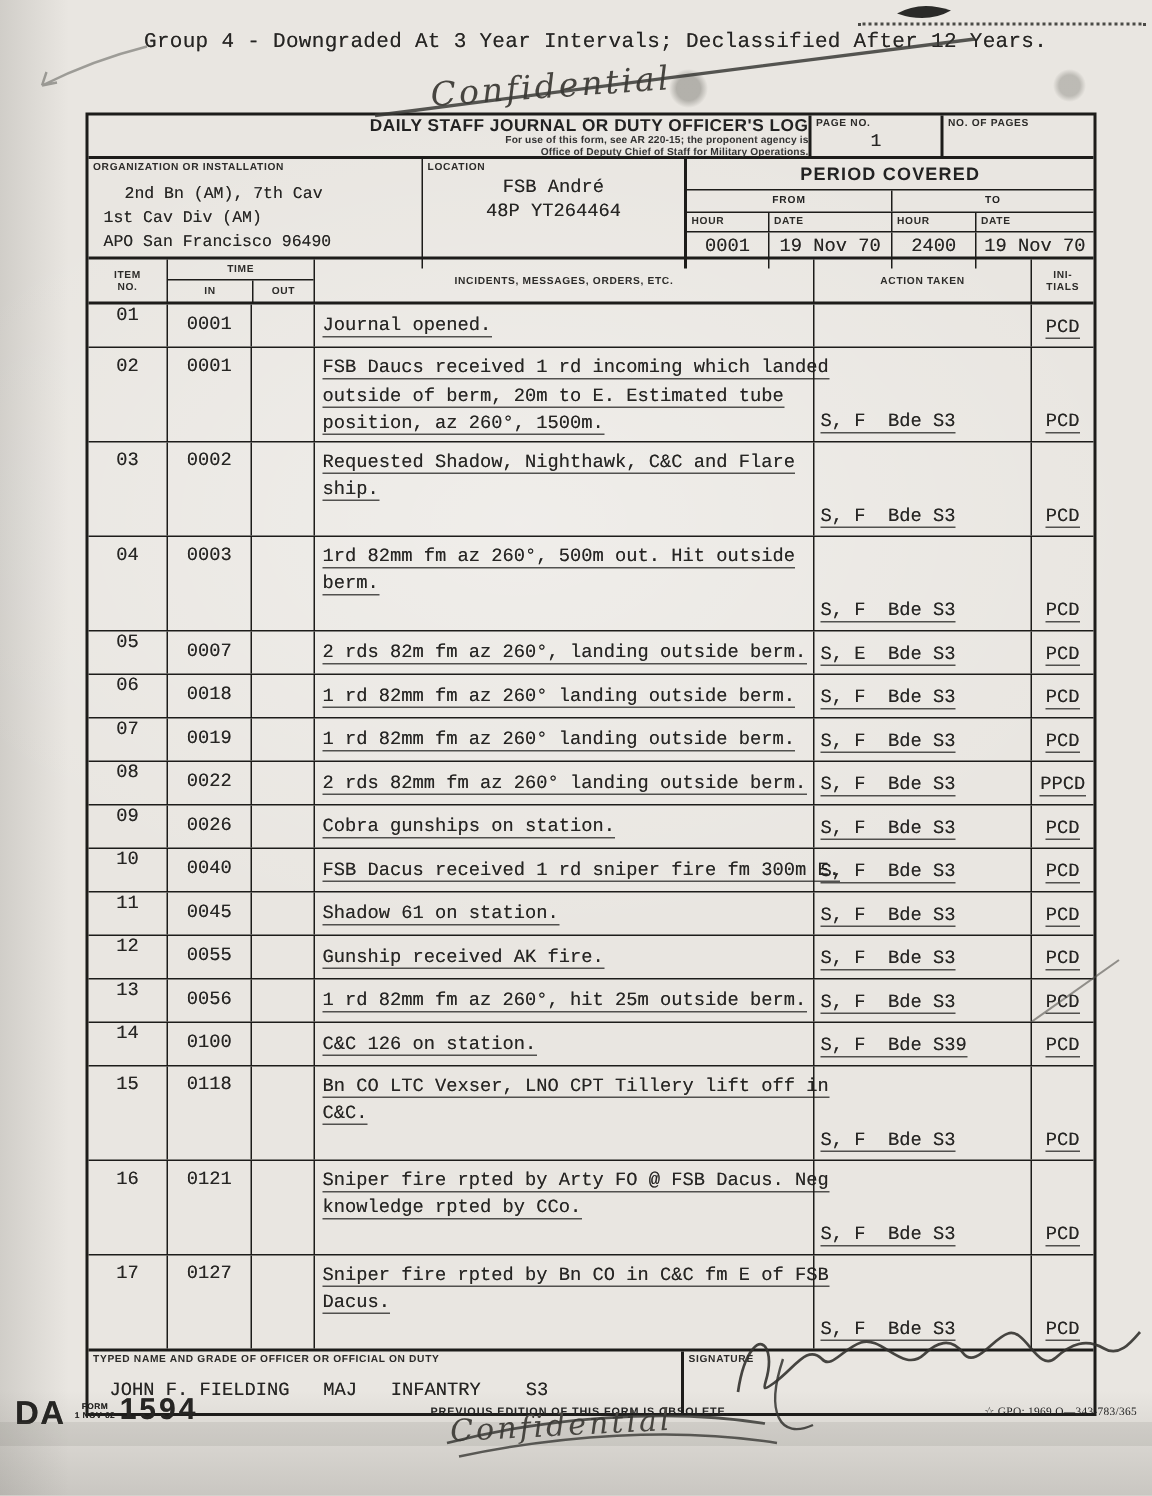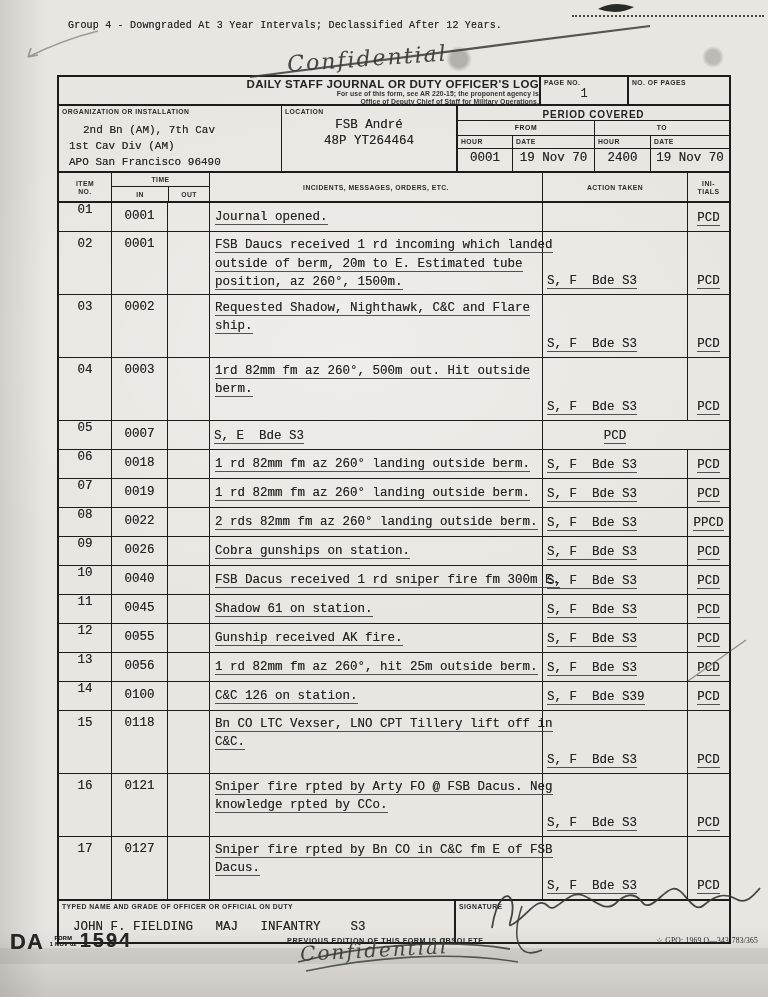--- a/index.html
+++ b/index.html
@@ -17,21 +17,21 @@
       radial-gradient(ellipse 600px 400px at 45% 35%, rgba(255,255,255,.30), rgba(255,255,255,0) 70%),
       linear-gradient(90deg, rgba(110,108,102,.20) 0, rgba(110,108,102,0) 46px),
       linear-gradient(0deg, rgba(110,108,102,.26) 0, rgba(110,108,102,.10) 45px, rgba(110,108,102,0) 70px),
       #e9e6e1;
   }
   .mono { font-family: "Liberation Mono", monospace; }
   .ink { color:#262523; text-shadow: 0 0 .4px rgba(20,20,20,.55); }
   .u { border-bottom: 1px solid rgba(30,30,28,.75); white-space: pre; }
 
   
-  .classification { position:absolute; left:68px; top:20px; font-size:10px; letter-spacing:.2px; }
+  .classification { position:absolute; left:96px; top:20px; font-size:14px; letter-spacing:.2px; }
   .dotted-leader { position:absolute; left:572px; top:15px; width:192px; border-top:2px dotted #4a4a46; }
   .stamp { position:absolute; font-family:"DejaVu Serif", serif; font-style:italic; color:#474540; }
   .stamp-top { left:287px; top:46px; font-size:22px; transform:rotate(-4deg); letter-spacing:2px; }
   .stamp-bottom { left:300px; top:938px; font-size:20px; transform:rotate(-3deg); letter-spacing:2px; }
 
   
   .form { position:absolute; left:57px; top:75px; width:674px; border:2px solid #1d1c1a; }
   .bl { border-left:1px solid #1d1c1a; }
   .bl2 { border-left:2px solid #1d1c1a; }
   .bb { border-bottom:1px solid #1d1c1a; }
@@ -42,21 +42,21 @@
   .title-cell { text-align:right; padding-top:1px; }
   .form-title { font-size:11.5px; font-weight:700; letter-spacing:.35px; }
   .form-sub { font-size:6.8px; font-weight:700; letter-spacing:.1px; line-height:7.5px; color:#333; }
   .pageno-val { text-align:center; font-size:12px; margin-top:1px; }
 
   .org-row { display:grid; grid-template-columns: 222px 175px 1fr; height:67px; }
   .org-lines { font-size:11px; line-height:16px; padding-left:10px; margin-top:7px; }
   .org-lines div:first-child { padding-left:14px; }
   .loc-lines { font-size:12.5px; line-height:16px; text-align:center; margin-top:2px; }
 
-  .pc-title { height:15px; text-align:center; font-size:10px; font-weight:700; letter-spacing:.8px; padding-top:3px; }
+  .pc-title { height:21px; text-align:center; font-size:12px; font-weight:700; letter-spacing:.8px; padding-top:3px; }
   .pc-ft { display:grid; grid-template-columns:136px 1fr; height:15px; }
   .pc-ft div { text-align:center; font-size:6.8px; font-weight:700; letter-spacing:.6px; padding-top:3px; }
   .pc-hd { display:grid; grid-template-columns:54px 82px 56px 1fr; height:13px; }
   .pc-vals { display:grid; grid-template-columns:54px 82px 56px 1fr; height:24px; }
   .pc-vals div { text-align:center; font-size:12.5px; padding-top:2px; white-space:pre; }
 
   .thead { display:grid; grid-template-columns: 52px 98px 333px 145px 1fr; height:30px; }
   .th { display:flex; align-items:center; justify-content:center; text-align:center;
         font-size:6.8px; font-weight:700; letter-spacing:.45px; color:#2c2b29; line-height:7.5px; }
   .time-head .time-top { height:14px; border-bottom:1px solid #1d1c1a; display:flex; align-items:center; justify-content:center; }
@@ -236,20 +236,23 @@
             <span class="u">S, F  Bde S3</span>
           </div>
     <div class="c c-ini mono ink bl">
             <span class="u">PCD</span>
           </div>
   </div>
         <div class="entry short">
     <div class="c c-item mono ink">05</div>
     <div class="c c-in mono ink bl">0007</div>
     <div class="c c-out mono ink bl"></div>
+    <div class="c c-inc mono ink bl">
+            <div class="tline"><span class="u">2 rds 82m fm az 260°, landing outside berm.</span></div>
+          </div>
     <div class="c c-act mono ink bl">
             <span class="u">S, E  Bde S3</span>
           </div>
     <div class="c c-ini mono ink bl">
             <span class="u">PCD</span>
           </div>
   </div>
         <div class="entry short">
     <div class="c c-item mono ink">06</div>
     <div class="c c-in mono ink bl">0018</div>

